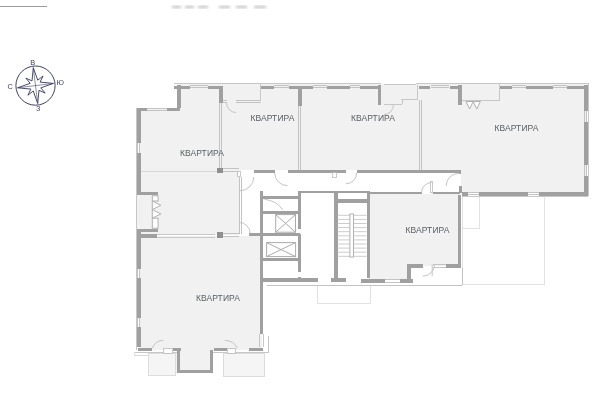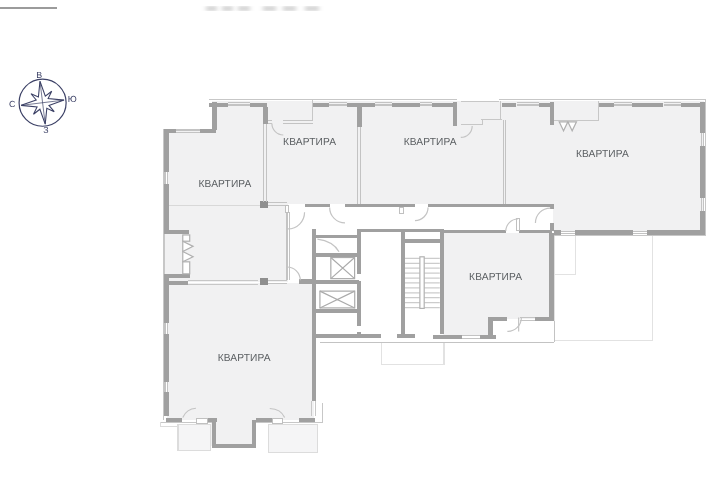--- a/index.html
+++ b/index.html
@@ -1,17 +1,17 @@
 <!DOCTYPE html>
 <html><head>
 <meta charset="utf-8">
 <style>
 html,body{margin:0;padding:0;background:#ffffff;}
 #stage{position:relative;width:600px;height:400px;overflow:hidden;font-family:"Liberation Sans",sans-serif;}
-.lbl{position:absolute;font-size:8.5px;letter-spacing:0.1px;color:#5c6063;transform:translate(-50%,-50%);white-space:nowrap;}
+.lbl{position:absolute;font-size:8.5px;letter-spacing:0.1px;color:#5c6063;transform:translate(-50%,-50%);white-space:nowrap;padding-left:29px;}
 </style>
 </head>
 <body>
 <div id="stage">
 <svg width="600" height="400" viewBox="0 0 600 400" shape-rendering="crispEdges">
 <defs>
 <filter id="blur1" x="-50%" y="-50%" width="200%" height="200%">
           <feGaussianBlur stdDeviation="1.6"></feGaussianBlur>
         </filter>
 </defs>

